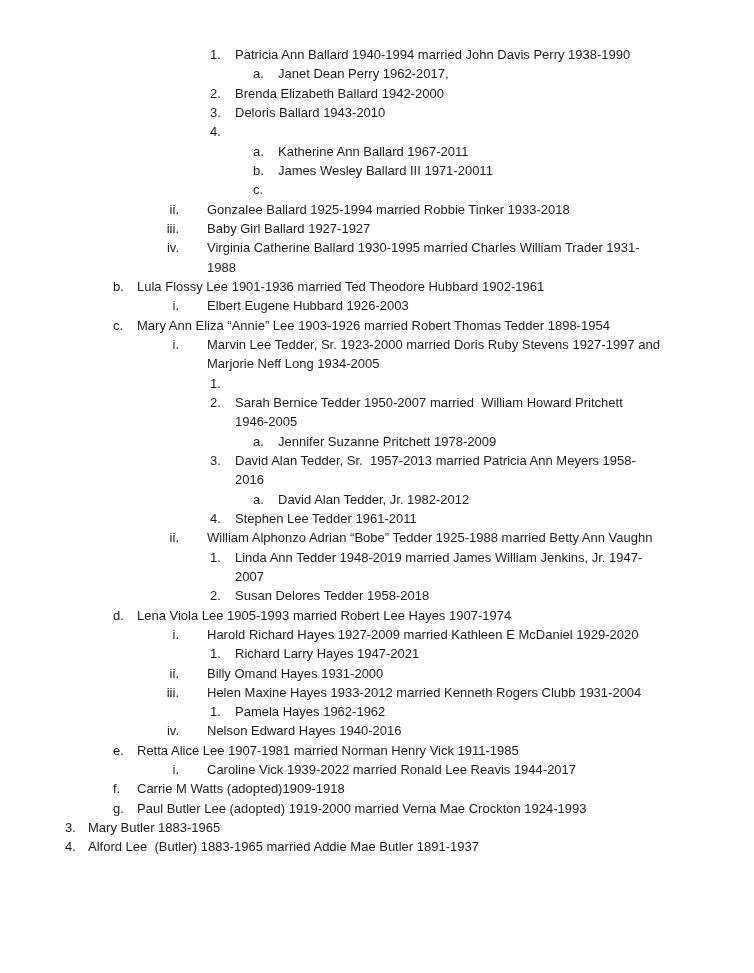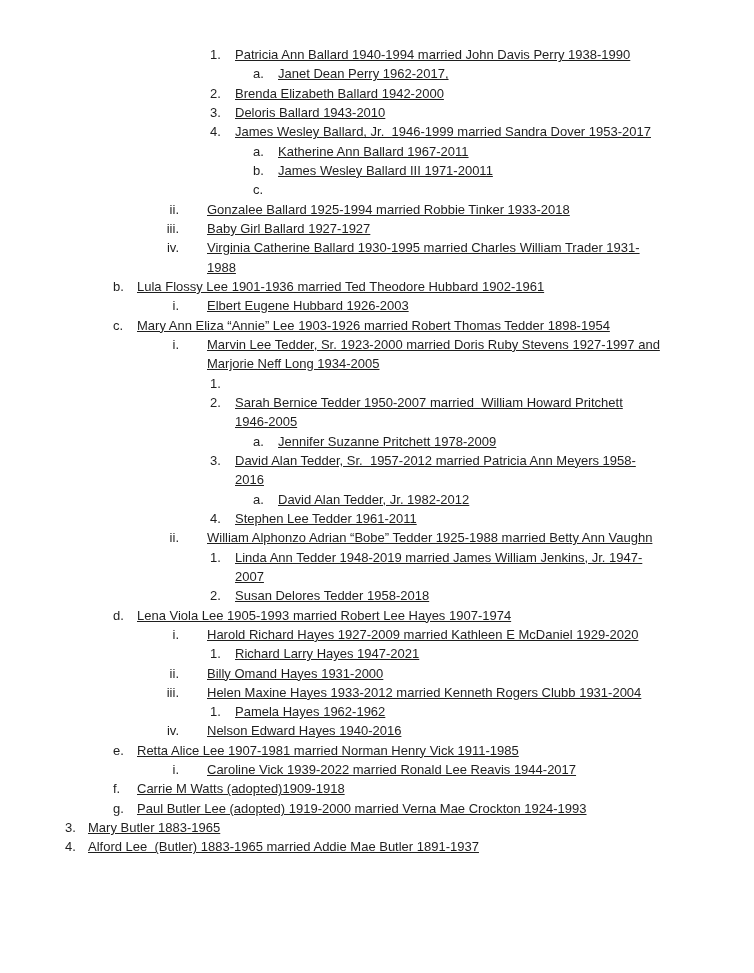--- a/index.html
+++ b/index.html
@@ -22,56 +22,56 @@
   }
   .line {
     display: flex;
     white-space: pre; 
   }
   .marker {
     flex: 0 0 auto;
     display: inline-block;
     box-sizing: border-box;
   }
-  .txt { flex: 0 0 auto; text-decoration: underline; }
+  .txt { flex: 0 0 auto; }
 
   
   .lv1 { padding-left: 65px; }  .lv1 .marker { width: 23px; }
   .lv2 { padding-left: 113px; } .lv2 .marker { width: 24px; }
   .lv3 { padding-left: 152px; } .lv3 .marker { width: 55px; text-align: right; padding-right: 28px; }
   .lv4 { padding-left: 210px; } .lv4 .marker { width: 25px; }
   .lv5 { padding-left: 253px; } .lv5 .marker { width: 25px; }
 </style>
 </head>
 <body>
 
 <main class="page">
   <div id="outline-list">
       <div class="line lv4"><span class="marker">1.</span><span class="txt">Patricia Ann Ballard 1940-1994 married John Davis Perry 1938-1990</span></div>
       <div class="line lv5"><span class="marker">a.</span><span class="txt">Janet Dean Perry 1962-2017,</span></div>
       <div class="line lv4"><span class="marker">2.</span><span class="txt">Brenda Elizabeth Ballard 1942-2000</span></div>
       <div class="line lv4"><span class="marker">3.</span><span class="txt">Deloris Ballard 1943-2010</span></div>
-      <div class="line lv4"><span class="marker">4.</span><span class="txt">James Wesley Ballard, Jr.  1946-1999 married Sandra Dover 1953-2017</span></div>
+      <div class="line lv4"><span class="marker">4.</span></div>
       <div class="line lv5"><span class="marker">a.</span><span class="txt">Katherine Ann Ballard 1967-2011</span></div>
       <div class="line lv5"><span class="marker">b.</span><span class="txt">James Wesley Ballard III 1971-20011</span></div>
       <div class="line lv5"><span class="marker">c.</span></div>
       <div class="line lv3"><span class="marker">ii.</span><span class="txt">Gonzalee Ballard 1925-1994 married Robbie Tinker 1933-2018</span></div>
       <div class="line lv3"><span class="marker">iii.</span><span class="txt">Baby Girl Ballard 1927-1927</span></div>
       <div class="line lv3"><span class="marker">iv.</span><span class="txt">Virginia Catherine Ballard 1930-1995 married Charles William Trader 1931-</span></div>
       <div class="line lv3"><span class="marker"></span><span class="txt">1988</span></div>
       <div class="line lv2"><span class="marker">b.</span><span class="txt">Lula Flossy Lee 1901-1936 married Ted Theodore Hubbard 1902-1961</span></div>
       <div class="line lv3"><span class="marker">i.</span><span class="txt">Elbert Eugene Hubbard 1926-2003</span></div>
       <div class="line lv2"><span class="marker">c.</span><span class="txt">Mary Ann Eliza “Annie” Lee 1903-1926 married Robert Thomas Tedder 1898-1954</span></div>
       <div class="line lv3"><span class="marker">i.</span><span class="txt">Marvin Lee Tedder, Sr. 1923-2000 married Doris Ruby Stevens 1927-1997 and</span></div>
       <div class="line lv3"><span class="marker"></span><span class="txt">Marjorie Neff Long 1934-2005</span></div>
       <div class="line lv4"><span class="marker">1.</span></div>
       <div class="line lv4"><span class="marker">2.</span><span class="txt">Sarah Bernice Tedder 1950-2007 married  William Howard Pritchett</span></div>
       <div class="line lv4"><span class="marker"></span><span class="txt">1946-2005</span></div>
       <div class="line lv5"><span class="marker">a.</span><span class="txt">Jennifer Suzanne Pritchett 1978-2009</span></div>
-      <div class="line lv4"><span class="marker">3.</span><span class="txt">David Alan Tedder, Sr.  1957-2012 married Patricia Ann Meyers 1958-</span></div>
+      <div class="line lv4"><span class="marker">3.</span><span class="txt">David Alan Tedder, Sr.  1957-2013 married Patricia Ann Meyers 1958-</span></div>
       <div class="line lv4"><span class="marker"></span><span class="txt">2016</span></div>
       <div class="line lv5"><span class="marker">a.</span><span class="txt">David Alan Tedder, Jr. 1982-2012</span></div>
       <div class="line lv4"><span class="marker">4.</span><span class="txt">Stephen Lee Tedder 1961-2011</span></div>
       <div class="line lv3"><span class="marker">ii.</span><span class="txt">William Alphonzo Adrian “Bobe” Tedder 1925-1988 married Betty Ann Vaughn</span></div>
       <div class="line lv4"><span class="marker">1.</span><span class="txt">Linda Ann Tedder 1948-2019 married James William Jenkins, Jr. 1947-</span></div>
       <div class="line lv4"><span class="marker"></span><span class="txt">2007</span></div>
       <div class="line lv4"><span class="marker">2.</span><span class="txt">Susan Delores Tedder 1958-2018</span></div>
       <div class="line lv2"><span class="marker">d.</span><span class="txt">Lena Viola Lee 1905-1993 married Robert Lee Hayes 1907-1974</span></div>
       <div class="line lv3"><span class="marker">i.</span><span class="txt">Harold Richard Hayes 1927-2009 married Kathleen E McDaniel 1929-2020</span></div>
       <div class="line lv4"><span class="marker">1.</span><span class="txt">Richard Larry Hayes 1947-2021</span></div>

